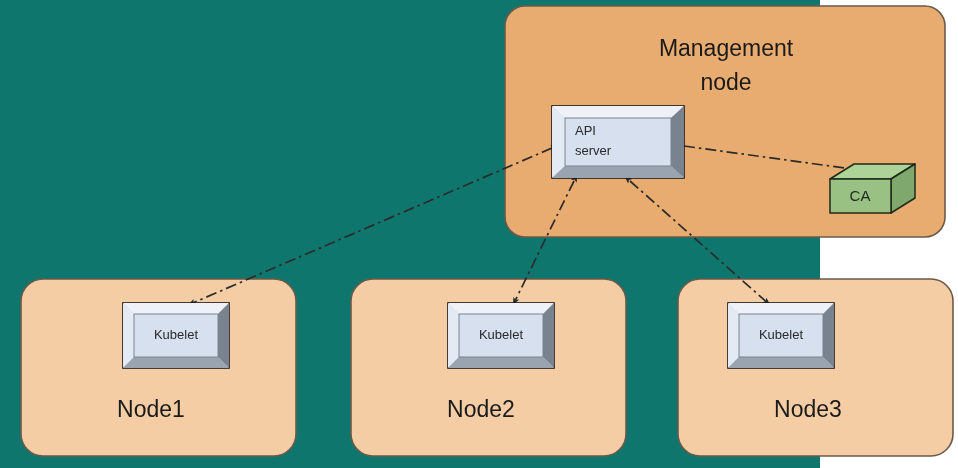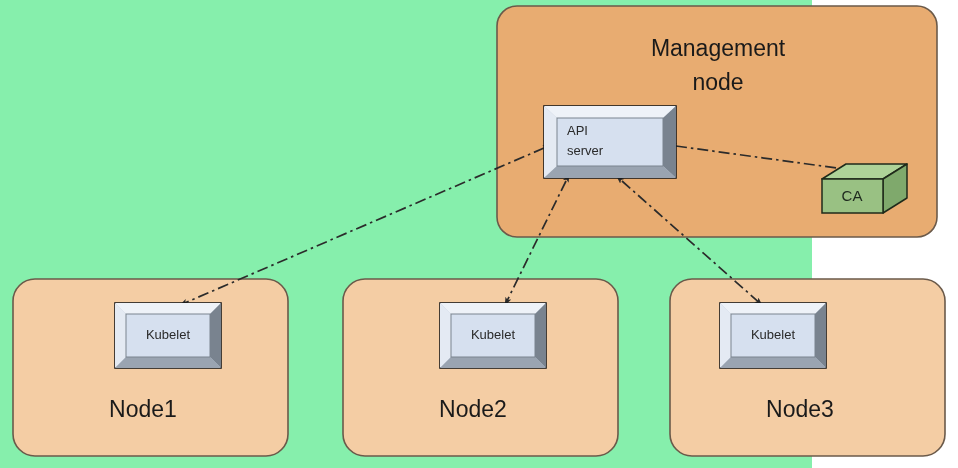--- a/index.html
+++ b/index.html
@@ -10,21 +10,22 @@
   body {
     width: 958px;
     height: 468px;
     font-family: "Liberation Sans", sans-serif;
     overflow: hidden;
   }
   #diagram-root {
     position: relative;
     width: 812px;
     height: 468px;
-    background: #86efac;
+    background: #0f766e;
+    padding-left: 8px;
   }
   svg#diagram {
     display: block;
     width: 958px;
     height: 468px;
   }
   .group-label {
     font-family: "Liberation Sans", sans-serif;
     font-size: 23px;
     fill: #1a1a1a;

